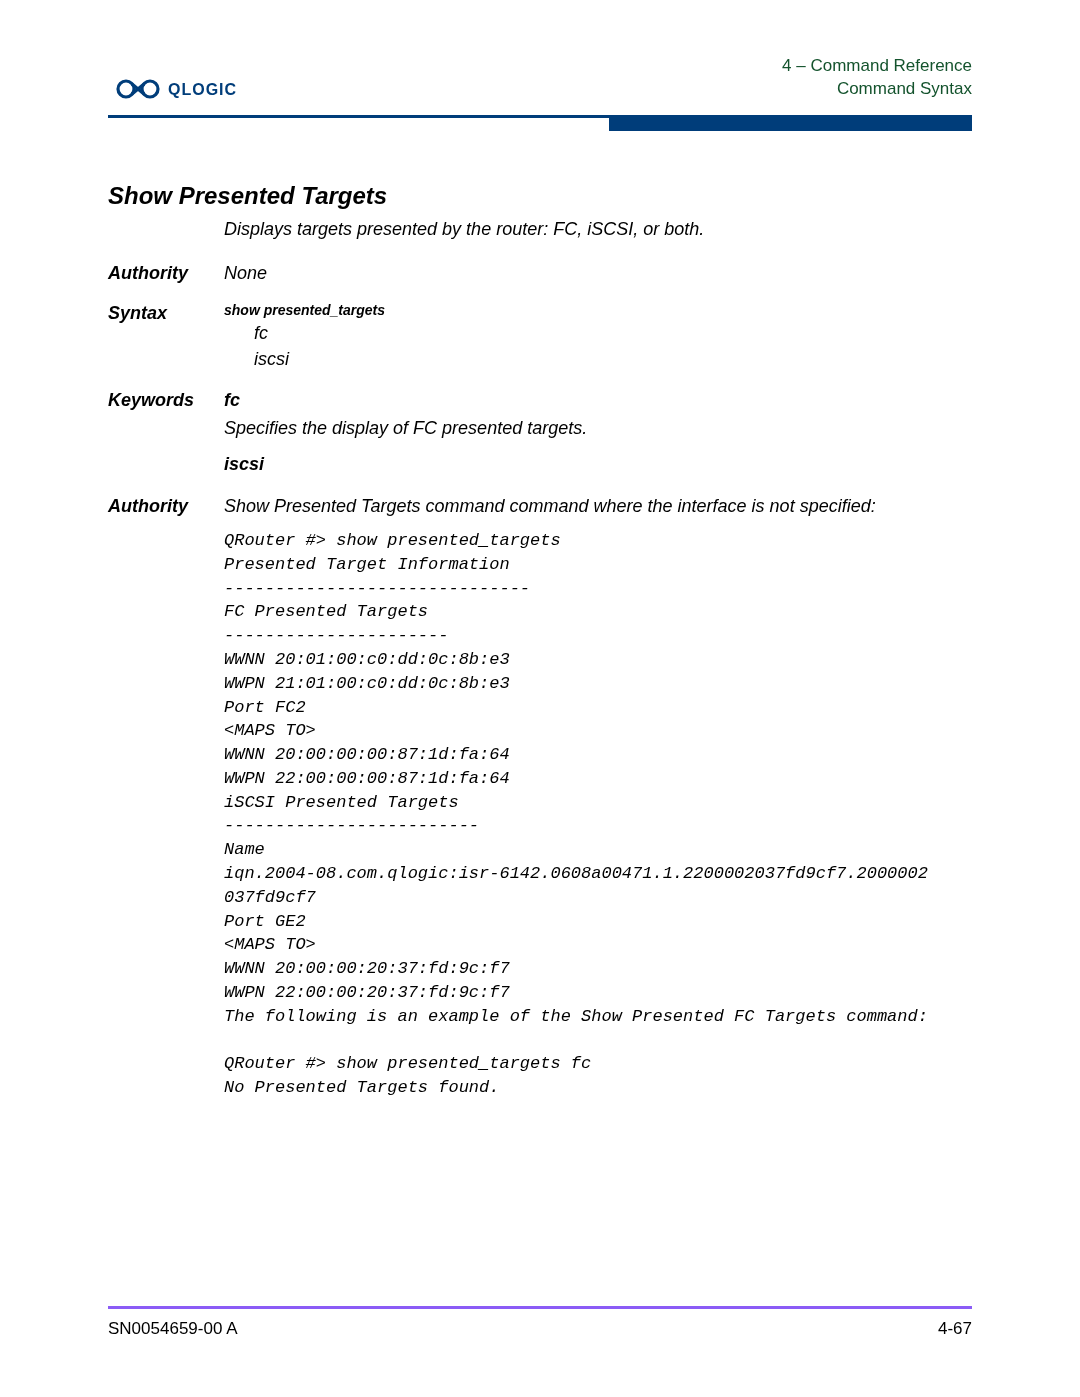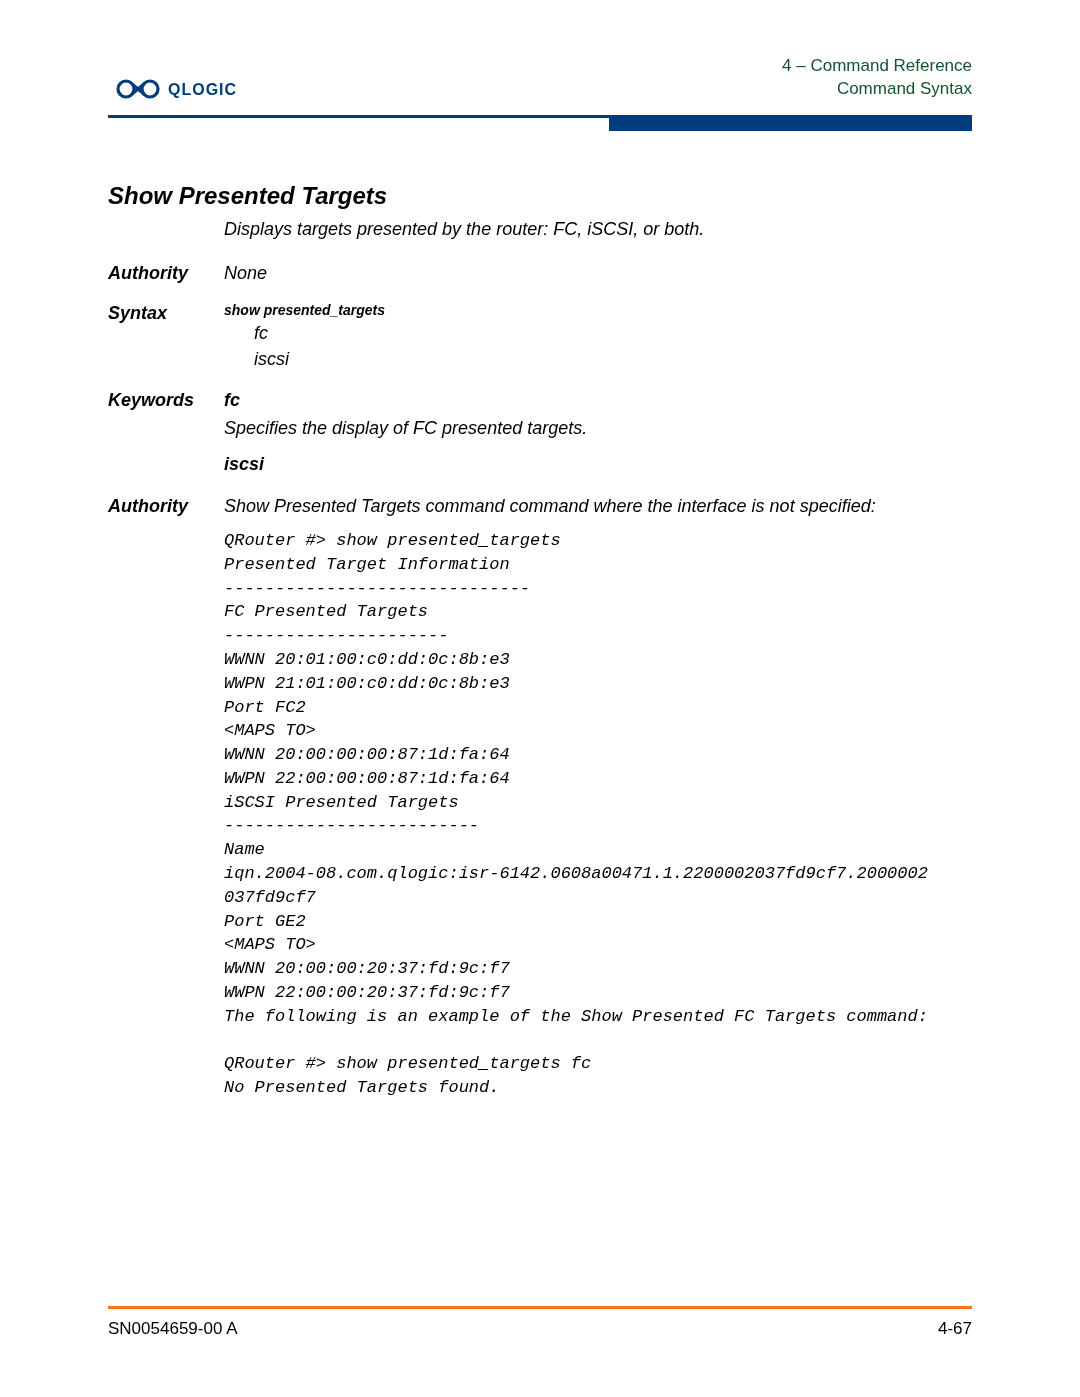--- a/index.html
+++ b/index.html
@@ -102,21 +102,21 @@
     font-size: 17px;
     white-space: pre;
     line-height: 1.4;
     margin-top: 10px;
   }
   .footer {
     position: absolute;
     left: 108px;
     right: 108px;
     bottom: 58px;
-    border-top: 3px solid #f97316;
+    border-top: 3px solid #8b5cf6;
     padding-top: 10px;
     display: flex;
     justify-content: space-between;
     font-size: 17px;
   }
   .intro-block {
     margin-bottom: 18px;
   }
 </style>
 </head>

